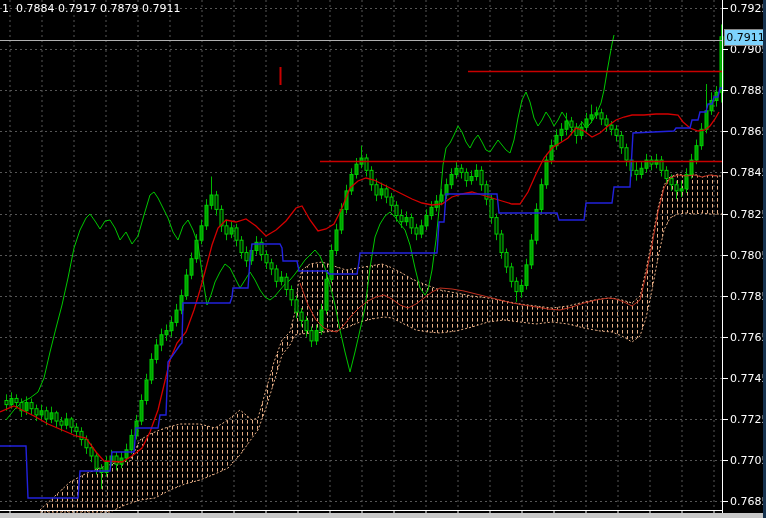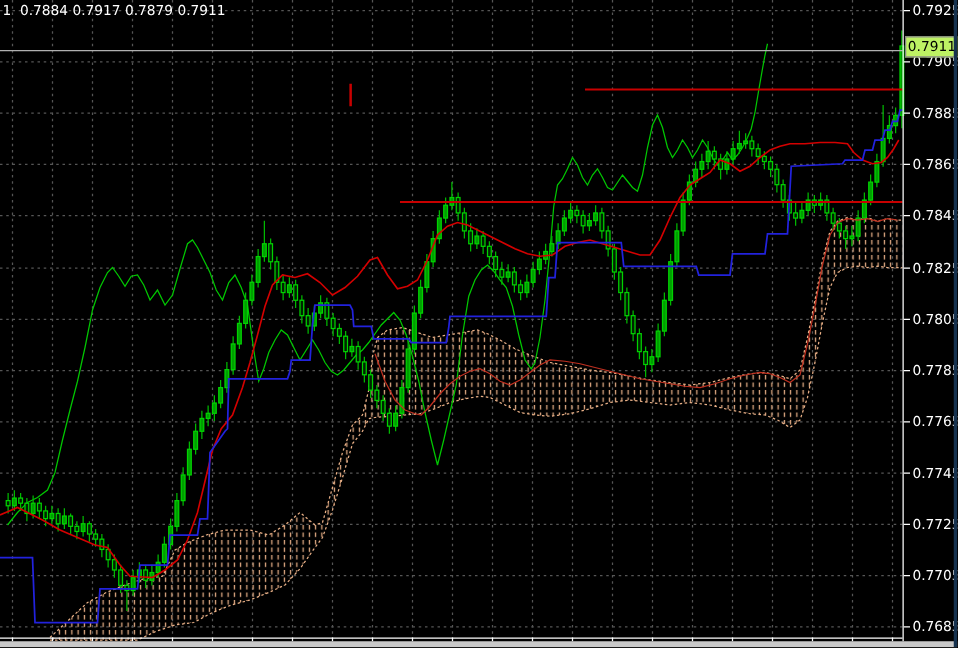--- a/index.html
+++ b/index.html
@@ -1,20 +1,20 @@
 <!DOCTYPE html>
 <html><head>
 <meta charset="utf-8">
 <style>
   html,body{margin:0;padding:0;background:#000;}
   #app{position:relative;width:766px;height:518px;background:#000;overflow:hidden;
        font-family:"DejaVu Sans", "Liberation Sans", sans-serif;}
   #chart-svg{position:absolute;left:0;top:0;}
   #ohlc-line{position:absolute;left:2px;top:2px;color:#ffffff;font-size:11px;white-space:pre;z-index:5;}
-  #price-box{position:absolute;left:724px;top:29px;width:41px;height:15px;background:#bef264;color:#000;
+  #price-box{position:absolute;left:724px;top:29px;width:41px;height:15px;background:#7dd3fc;color:#000;
              font-size:11px;line-height:15px;text-align:center;z-index:6;border:1px solid #888;}
   #bottom-strip{position:absolute;left:0;top:513px;width:766px;height:5px;background:#c8c8c8;z-index:4;}
   #right-strip{position:absolute;left:763px;top:0;width:3px;height:518px;background:#16324f;z-index:7;}
 </style>
 </head>
 <body>
 
 <div id="app">
   <div id="ohlc-line">1  0.7884 0.7917 0.7879 0.7911</div>
   <svg id="chart-svg" width="766" height="518">

